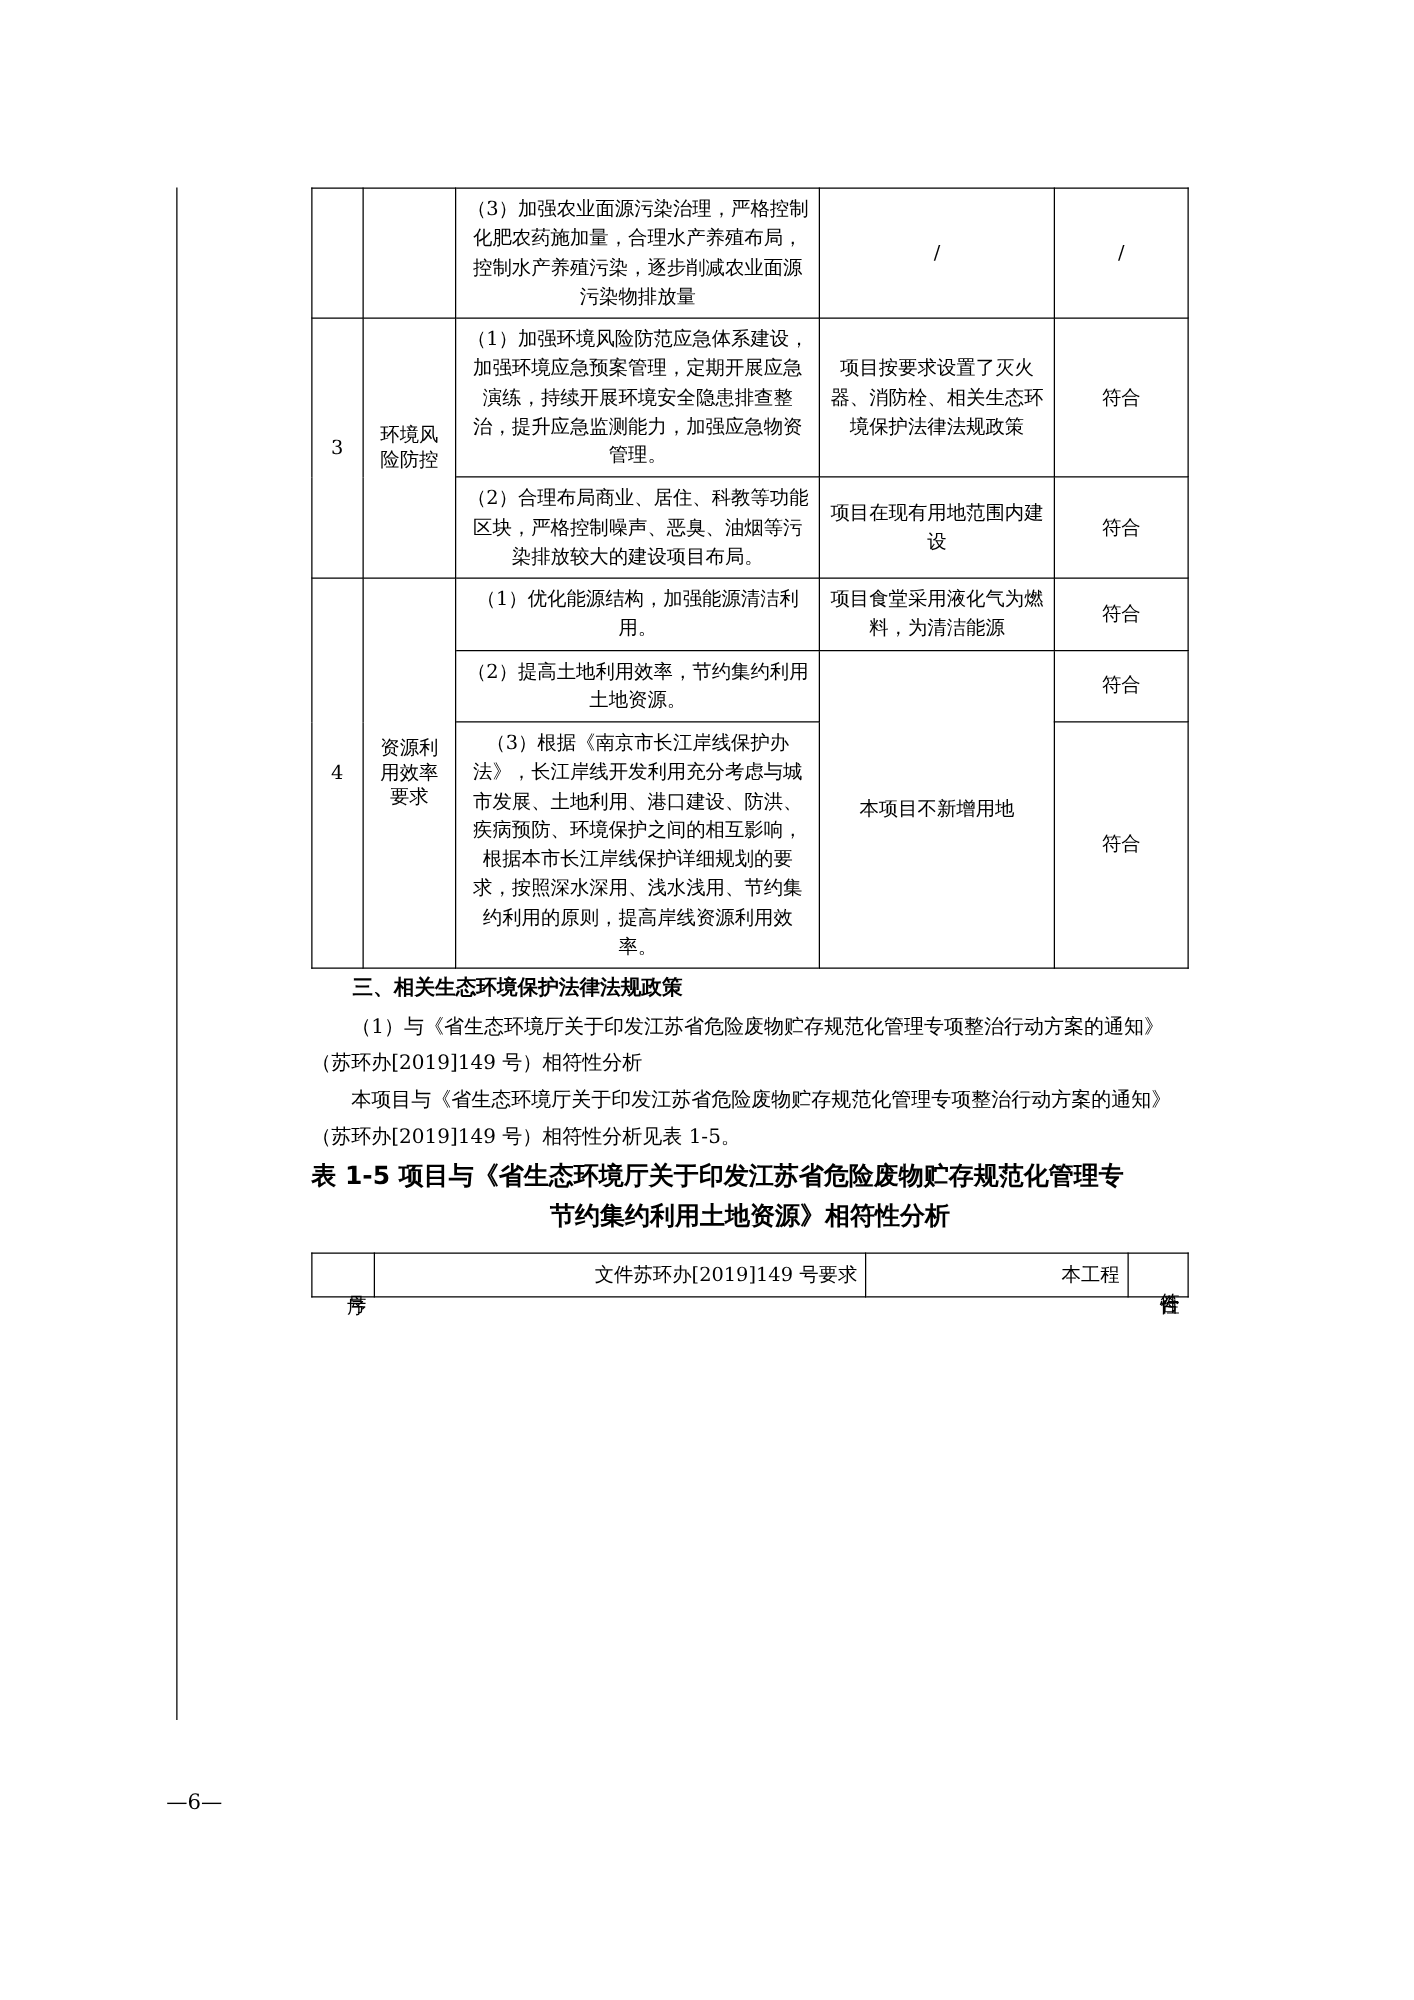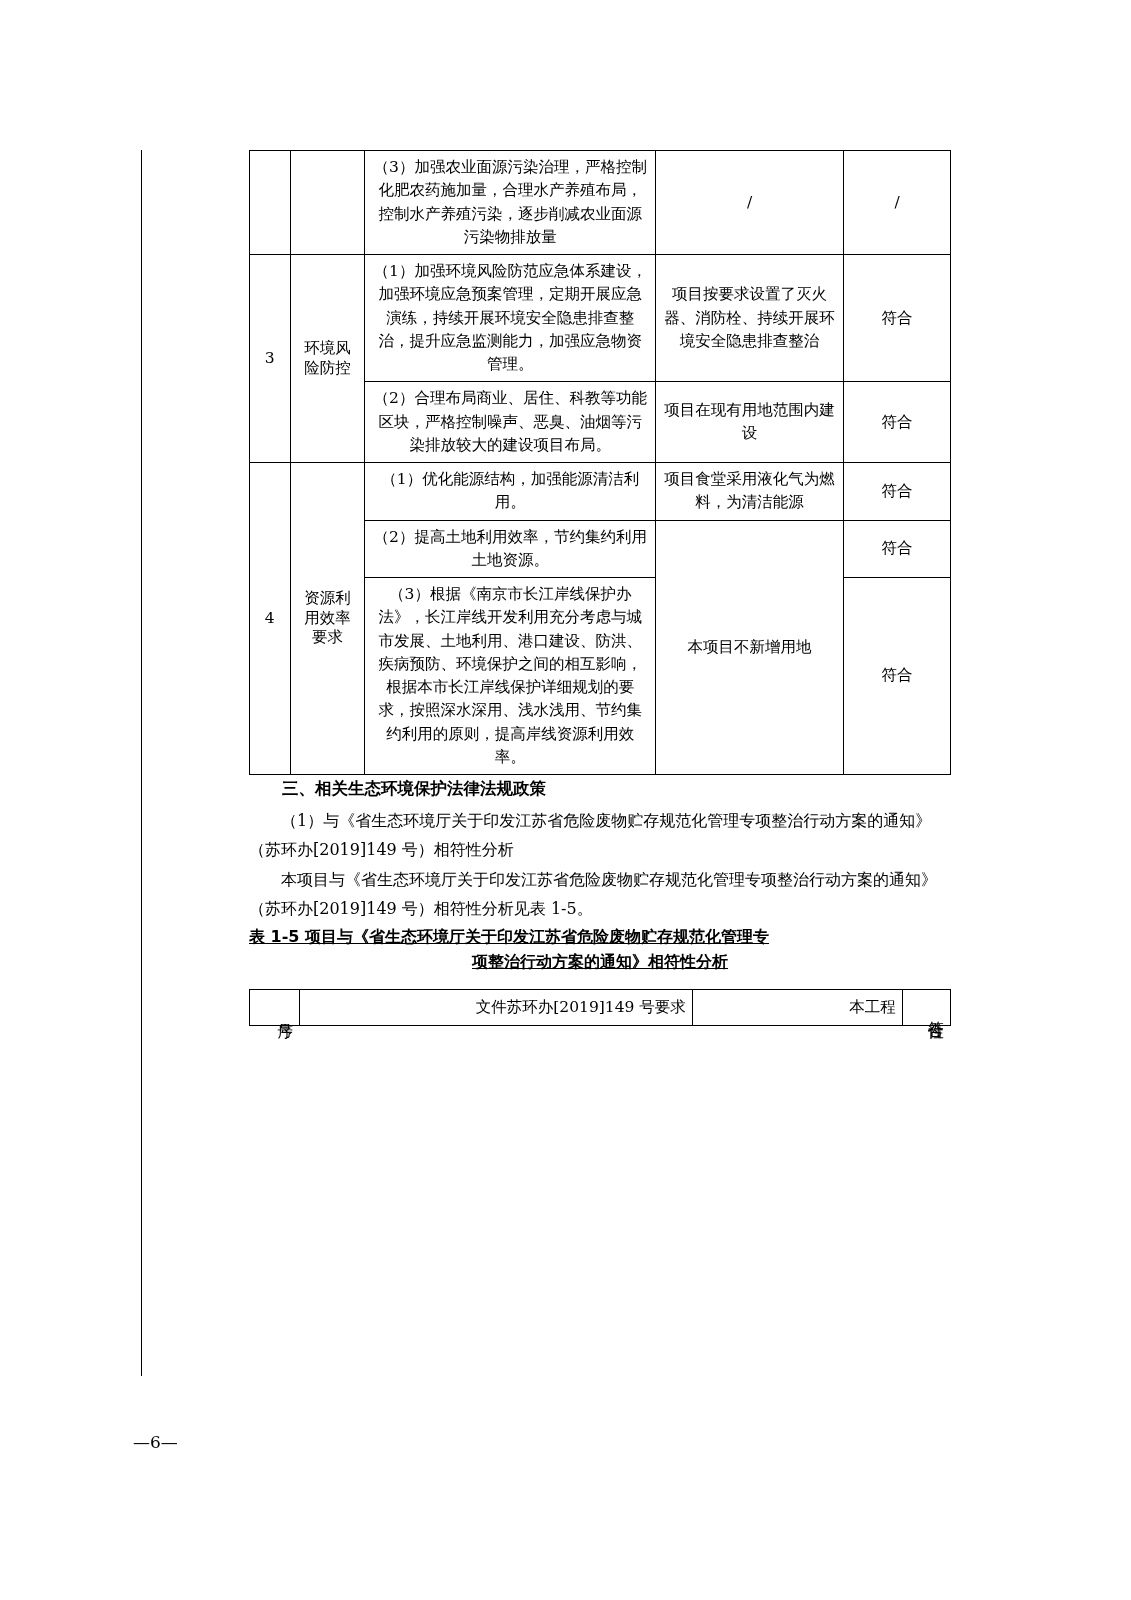--- a/index.html
+++ b/index.html
@@ -65,30 +65,29 @@
     line-height: 1.85;
     text-indent: 2em;
     margin: 0;
   }
   .heading {
     font-size: 16.5px;
     font-weight: bold;
     line-height: 1.85;
     text-indent: 2em;
     margin: 0;
-    font-family: Liberation Mono, monospace;
+    font-family: Liberation Serif, serif;
   }
   .tbl-caption {
-    font-size: 16px;
+    font-size: 20px;
     font-weight: bold;
     line-height: 1.6;
     margin: 0;
     text-align: center;
     font-family: "DejaVu Sans", "Liberation Sans", sans-serif;
-    text-decoration: underline;
   }
   .tbl-caption .l1 { display: block; text-align: left; }
   table.grid2 {
     border-collapse: collapse;
     width: 702px;
     table-layout: fixed;
     font-size: 15.5px;
     line-height: 1.45;
     margin-top: 14px;
   }
@@ -142,21 +141,21 @@
           <td rowspan="1"></td>
           <td class="just">（3）加强农业面源污染治理，严格控制化肥农药施加量，合理水产养殖布局，控制水产养殖污染，逐步削减农业面源污染物排放量</td>
           <td>/</td>
           <td>/</td>
         </tr>
 
         <tr>
           <td rowspan="2">3</td>
           <td rowspan="2" class="narrow-stack">环境风险防控</td>
           <td class="just">（1）加强环境风险防范应急体系建设，加强环境应急预案管理，定期开展应急演练，持续开展环境安全隐患排查整治，提升应急监测能力，加强应急物资管理。</td>
-          <td>项目按要求设置了灭火器、消防栓、持续开展环境安全隐患排查整治</td>
+          <td>项目按要求设置了灭火器、消防栓、相关生态环境保护法律法规政策</td>
           <td>符合</td>
         </tr>
         <tr>
           <td class="just">（2）合理布局商业、居住、科教等功能区块，严格控制噪声、恶臭、油烟等污染排放较大的建设项目布局。</td>
           <td>项目在现有用地范围内建设</td>
           <td>符合</td>
         </tr>
 
         <tr>
           <td rowspan="3">4</td>
@@ -179,21 +178,21 @@
 
 
     <p class="heading">三、相关生态环境保护法律法规政策</p>
 
     <p class="para">（1）与《省生态环境厅关于印发江苏省危险废物贮存规范化管理专项整治行动方案的通知》（苏环办[2019]149 号）相符性分析</p>
 
     <p class="para">本项目与《省生态环境厅关于印发江苏省危险废物贮存规范化管理专项整治行动方案的通知》（苏环办[2019]149 号）相符性分析见表 1-5。</p>
 
     <div class="tbl-caption">
       <span class="l1">表 1-5 项目与《省生态环境厅关于印发江苏省危险废物贮存规范化管理专</span>
-      <span>项整治行动方案的通知》相符性分析</span>
+      <span>节约集约利用土地资源》相符性分析</span>
     </div>
 
     <table class="grid2">
       <colgroup>
         <col class="g2-no">
           <col class="g2-req">
           <col class="g2-proj">
           <col class="g2-conf">
       </colgroup>
       <tbody>

